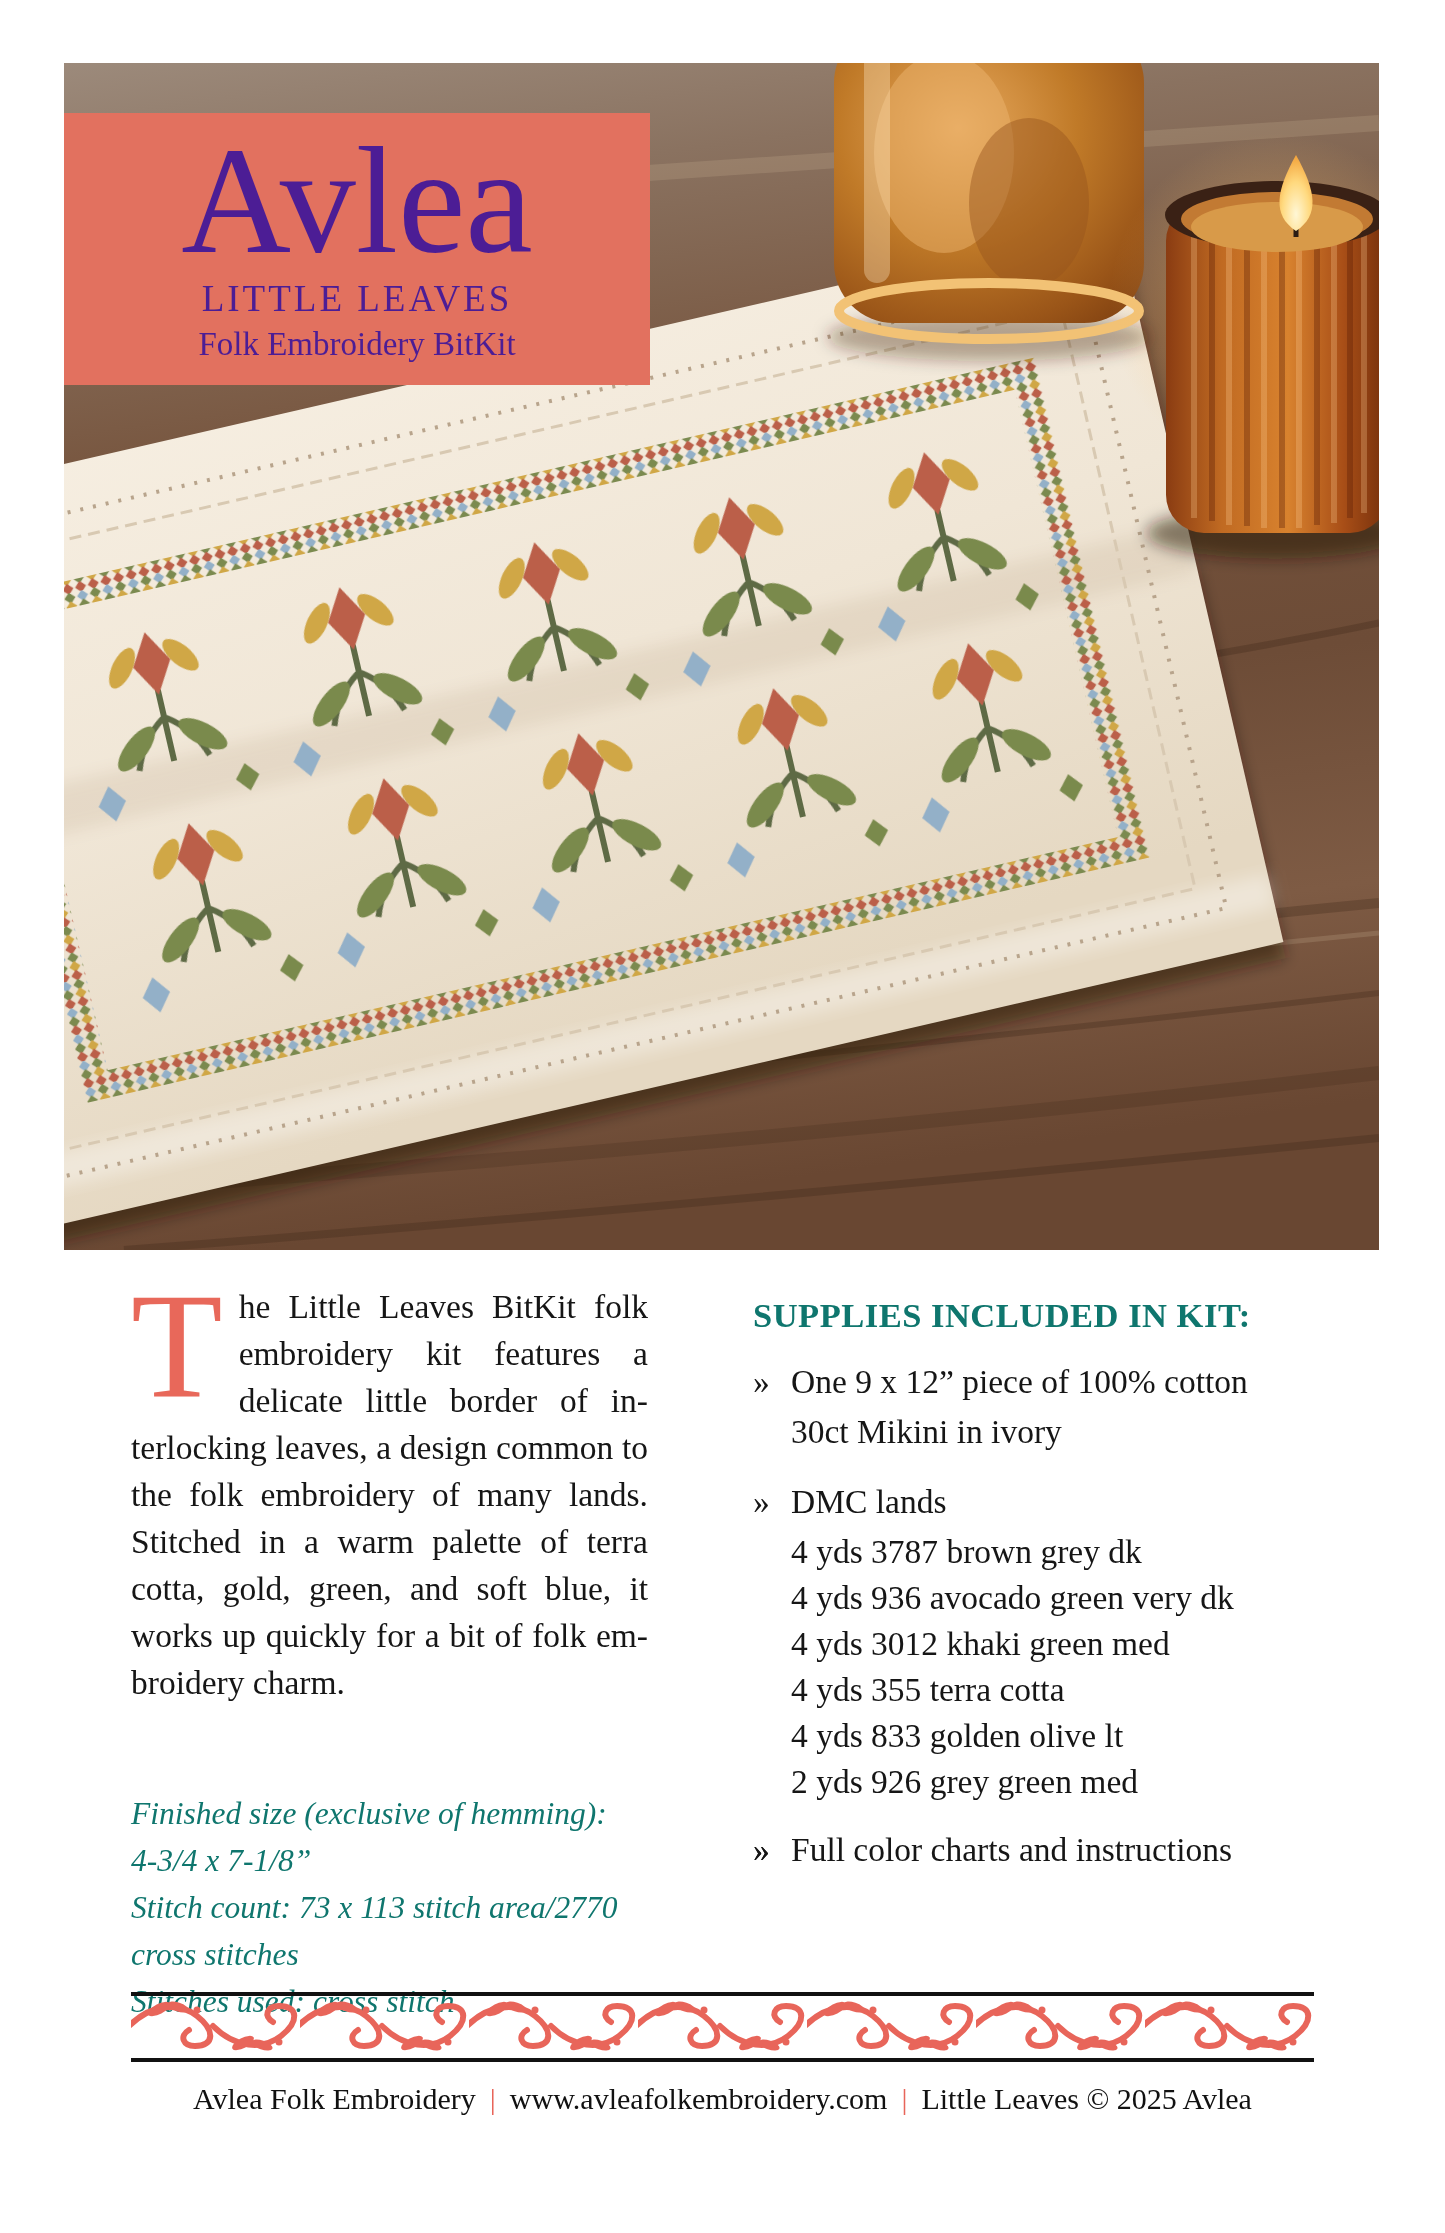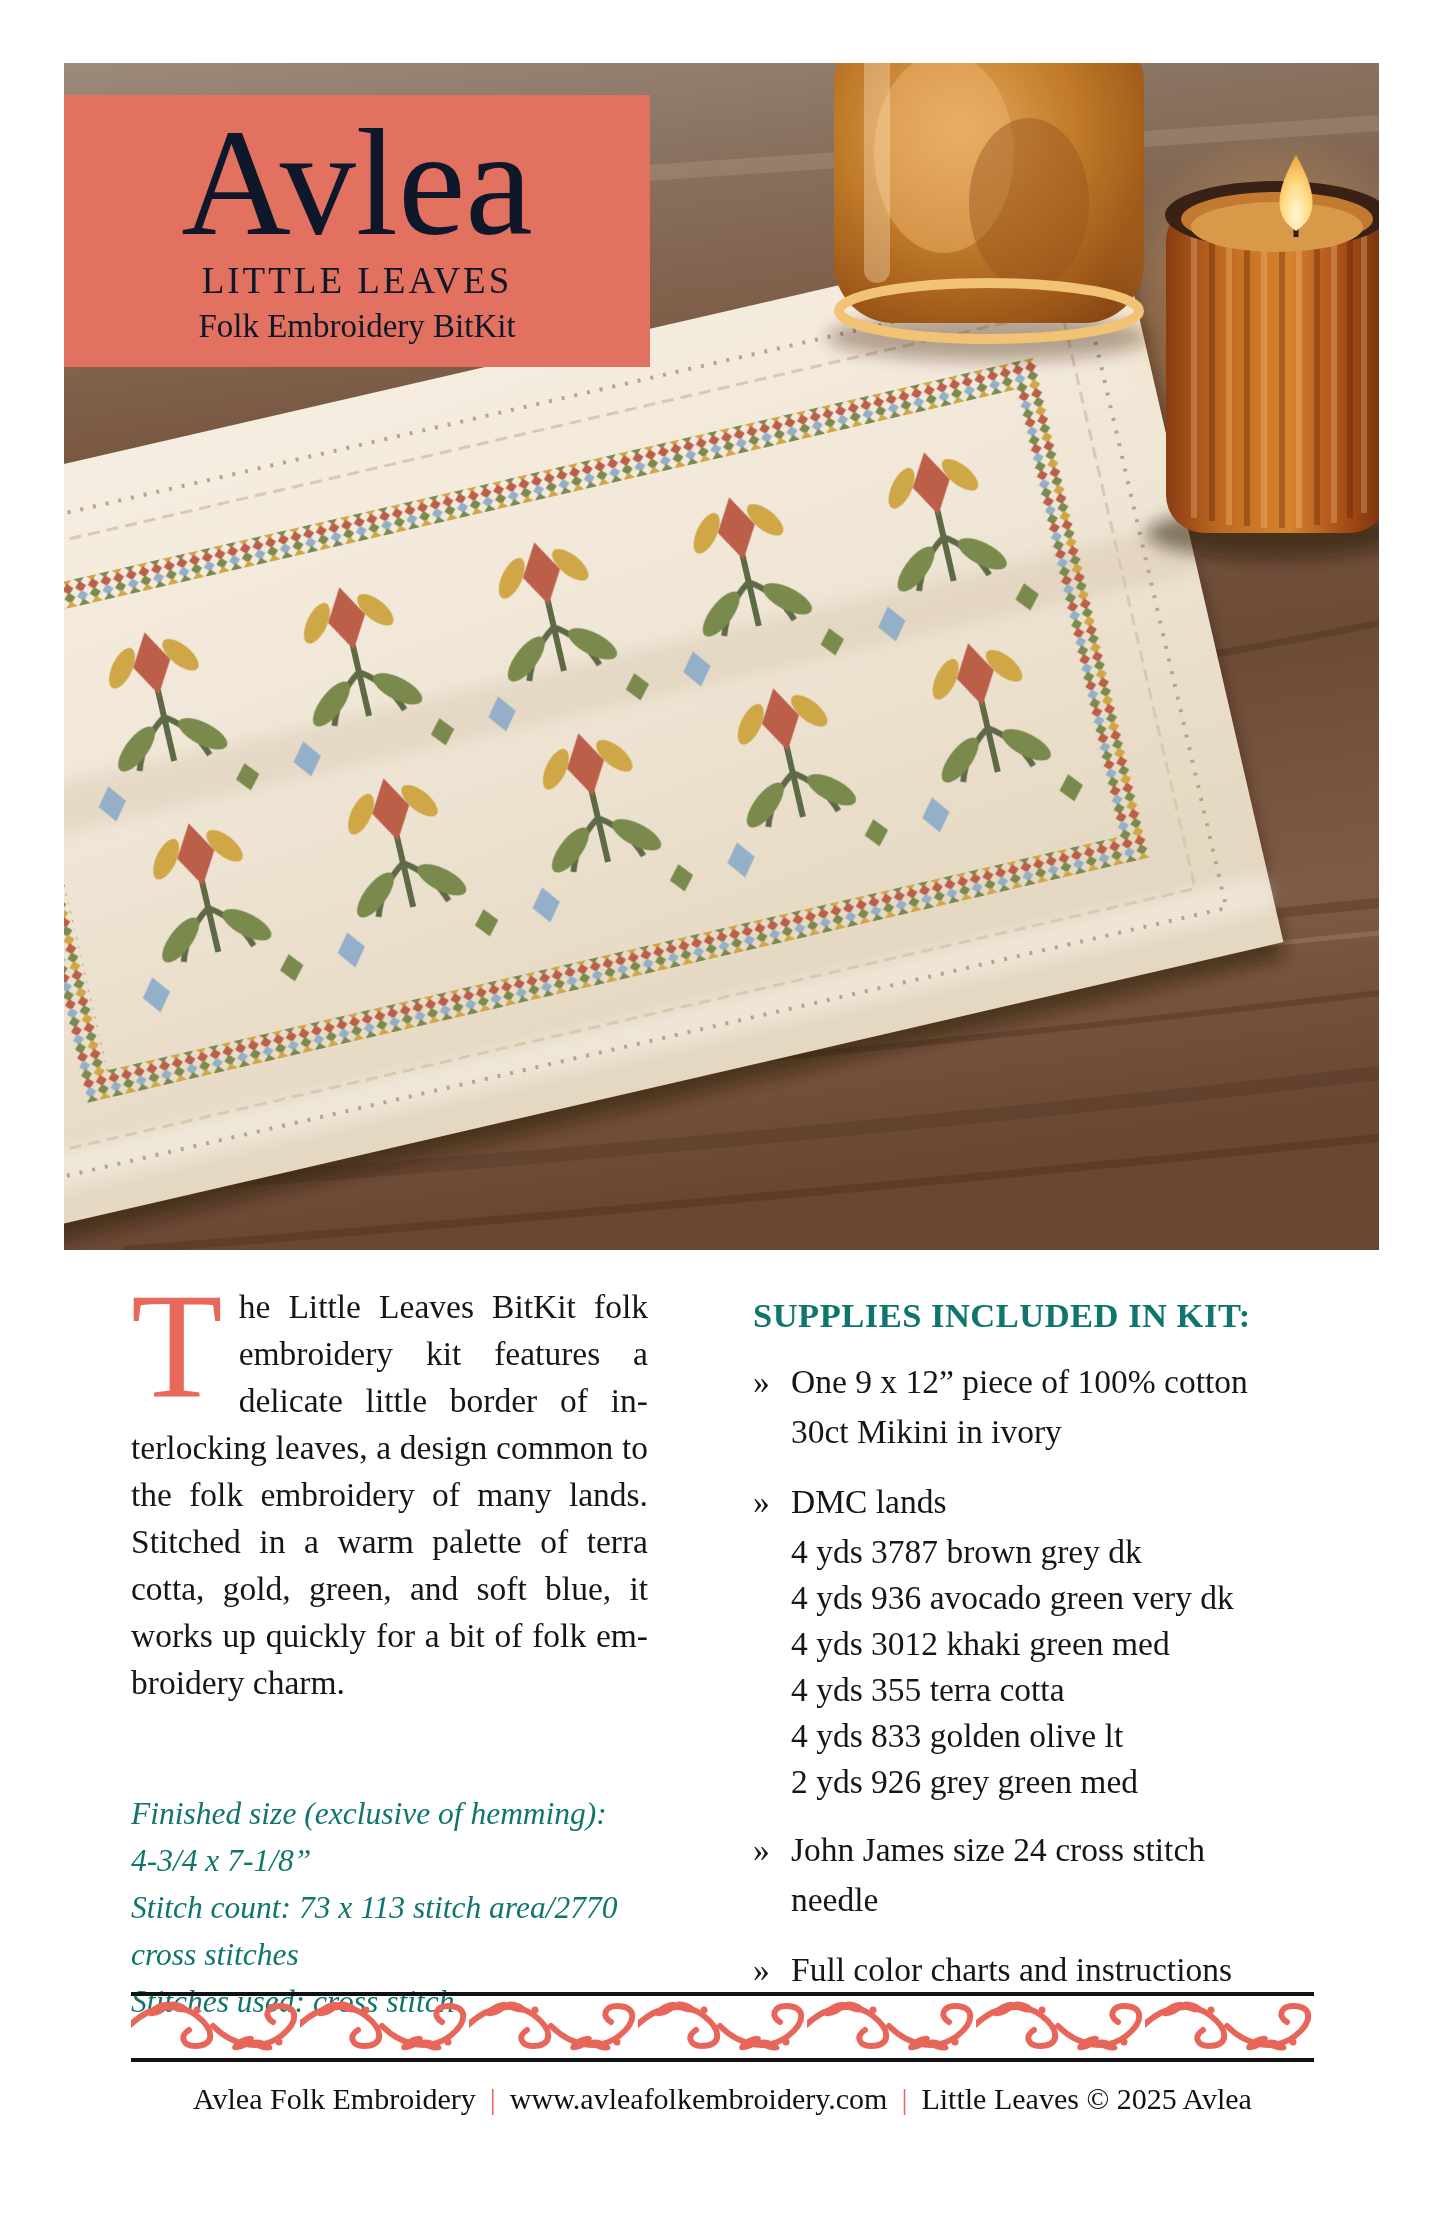--- a/index.html
+++ b/index.html
@@ -4,23 +4,23 @@
 <style>
   html,body{margin:0;padding:0;background:#ffffff;}
   .page{position:relative;width:1445px;height:2233px;background:#ffffff;overflow:hidden;
         font-family:"Liberation Serif","DejaVu Serif",serif;color:#161616;margin:0 auto;}
 
   
   .photo{position:absolute;left:64px;top:63px;width:1315px;height:1187px;overflow:hidden;}
   .photo svg{display:block;}
 
   
-  .badge{position:absolute;left:64px;top:95px;width:586px;height:272px;background:#E2715F;
+  .badge{position:absolute;left:64px;top:113px;width:586px;height:272px;background:#E2715F;
          display:flex;flex-direction:column;align-items:center;justify-content:center;
-         color:#0f172a;text-align:center;z-index:3;}
+         color:#4c1d95;text-align:center;z-index:3;}
   .badge-title{font-size:152px;line-height:1;margin-top:-10px;}
   .badge-subtitle{font-size:37px;letter-spacing:3px;}
   .badge-tagline{font-size:33px;margin-top:6px;}
 
   
   .col-left{position:absolute;left:131px;top:1283px;width:517px;}
   .intro{margin:0;font-size:33.5px;line-height:47px;text-align:justify;hyphens:manual;}
   .dropcap{float:left;font-size:150px;line-height:112px;color:#E8685A;margin:6px 16px 0 0;}
   .details{margin-top:84px;font-style:italic;font-size:31.5px;line-height:47px;color:#0f766e;}
 
@@ -211,22 +211,20 @@
       <div>4 yds 3787 brown grey dk</div>
       <div>4 yds 936 avocado green very dk</div>
       <div>4 yds 3012 khaki green med</div>
       <div>4 yds 355 terra cotta</div>
       <div>4 yds 833 golden olive lt</div>
       <div>2 yds 926 grey green med</div>
     </div>
 
     <div class="supply">
       <span class="bullet">»</span>
-      <span class="supply-text">John James size 24 cross stitch
-needle</span>
     </div>
 
     <div class="supply">
       <span class="bullet">»</span>
       <span class="supply-text">Full color charts and instructions</span>
     </div>
   </div>
 
   <div class="rule rule-top"></div>
   <div class="vine">

